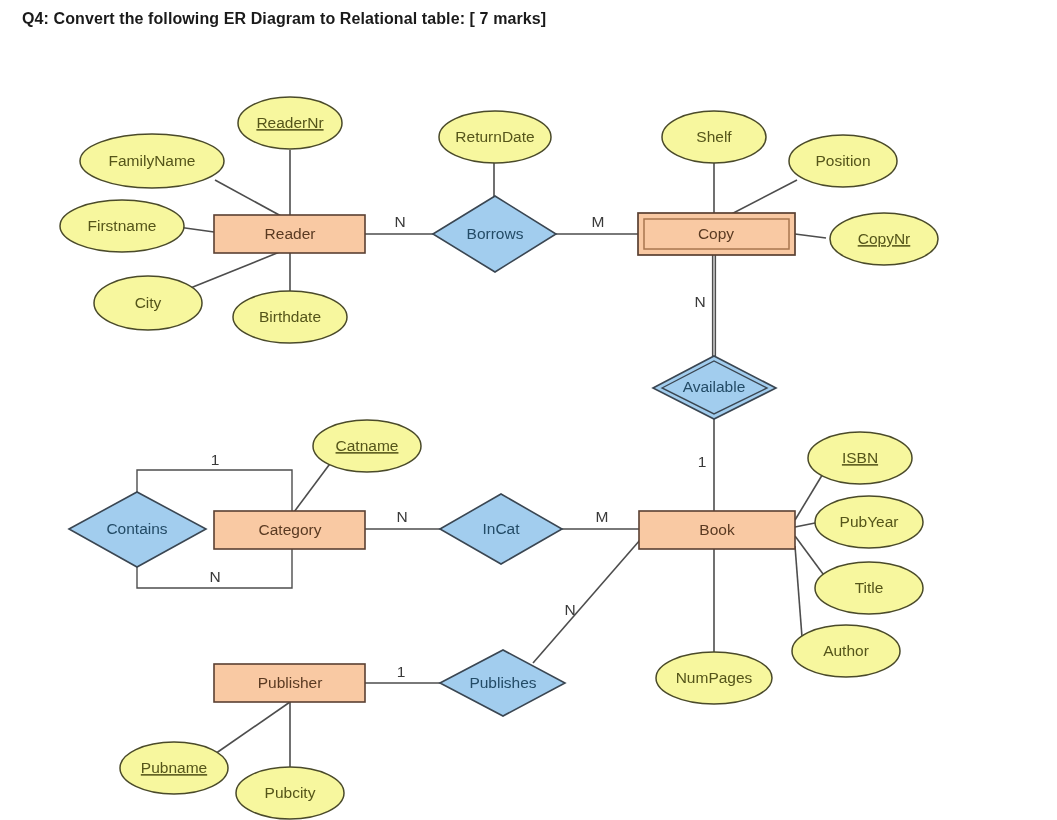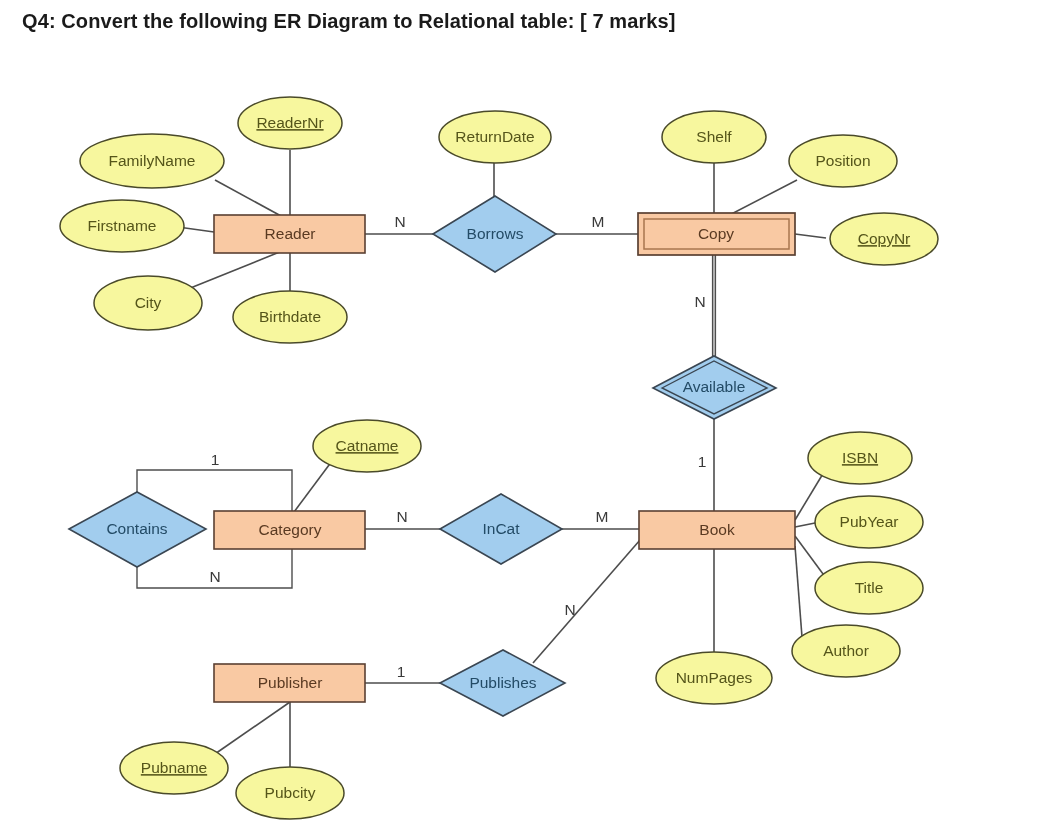--- a/index.html
+++ b/index.html
@@ -11,21 +11,21 @@
     width: 1057px;
     height: 820px;
     font-family: "Liberation Sans", sans-serif;
     position: relative;
     overflow: hidden;
   }
   #question-title {
     position: absolute;
     left: 22px;
     top: 10px;
-    font-size: 20px;
+    font-size: 16px;
     font-weight: 700;
     color: #1a1a1a;
     letter-spacing: 0.1px;
     white-space: nowrap;
   }
   #er-canvas {
     position: absolute;
     left: 0;
     top: 0;
     width: 1057px;

